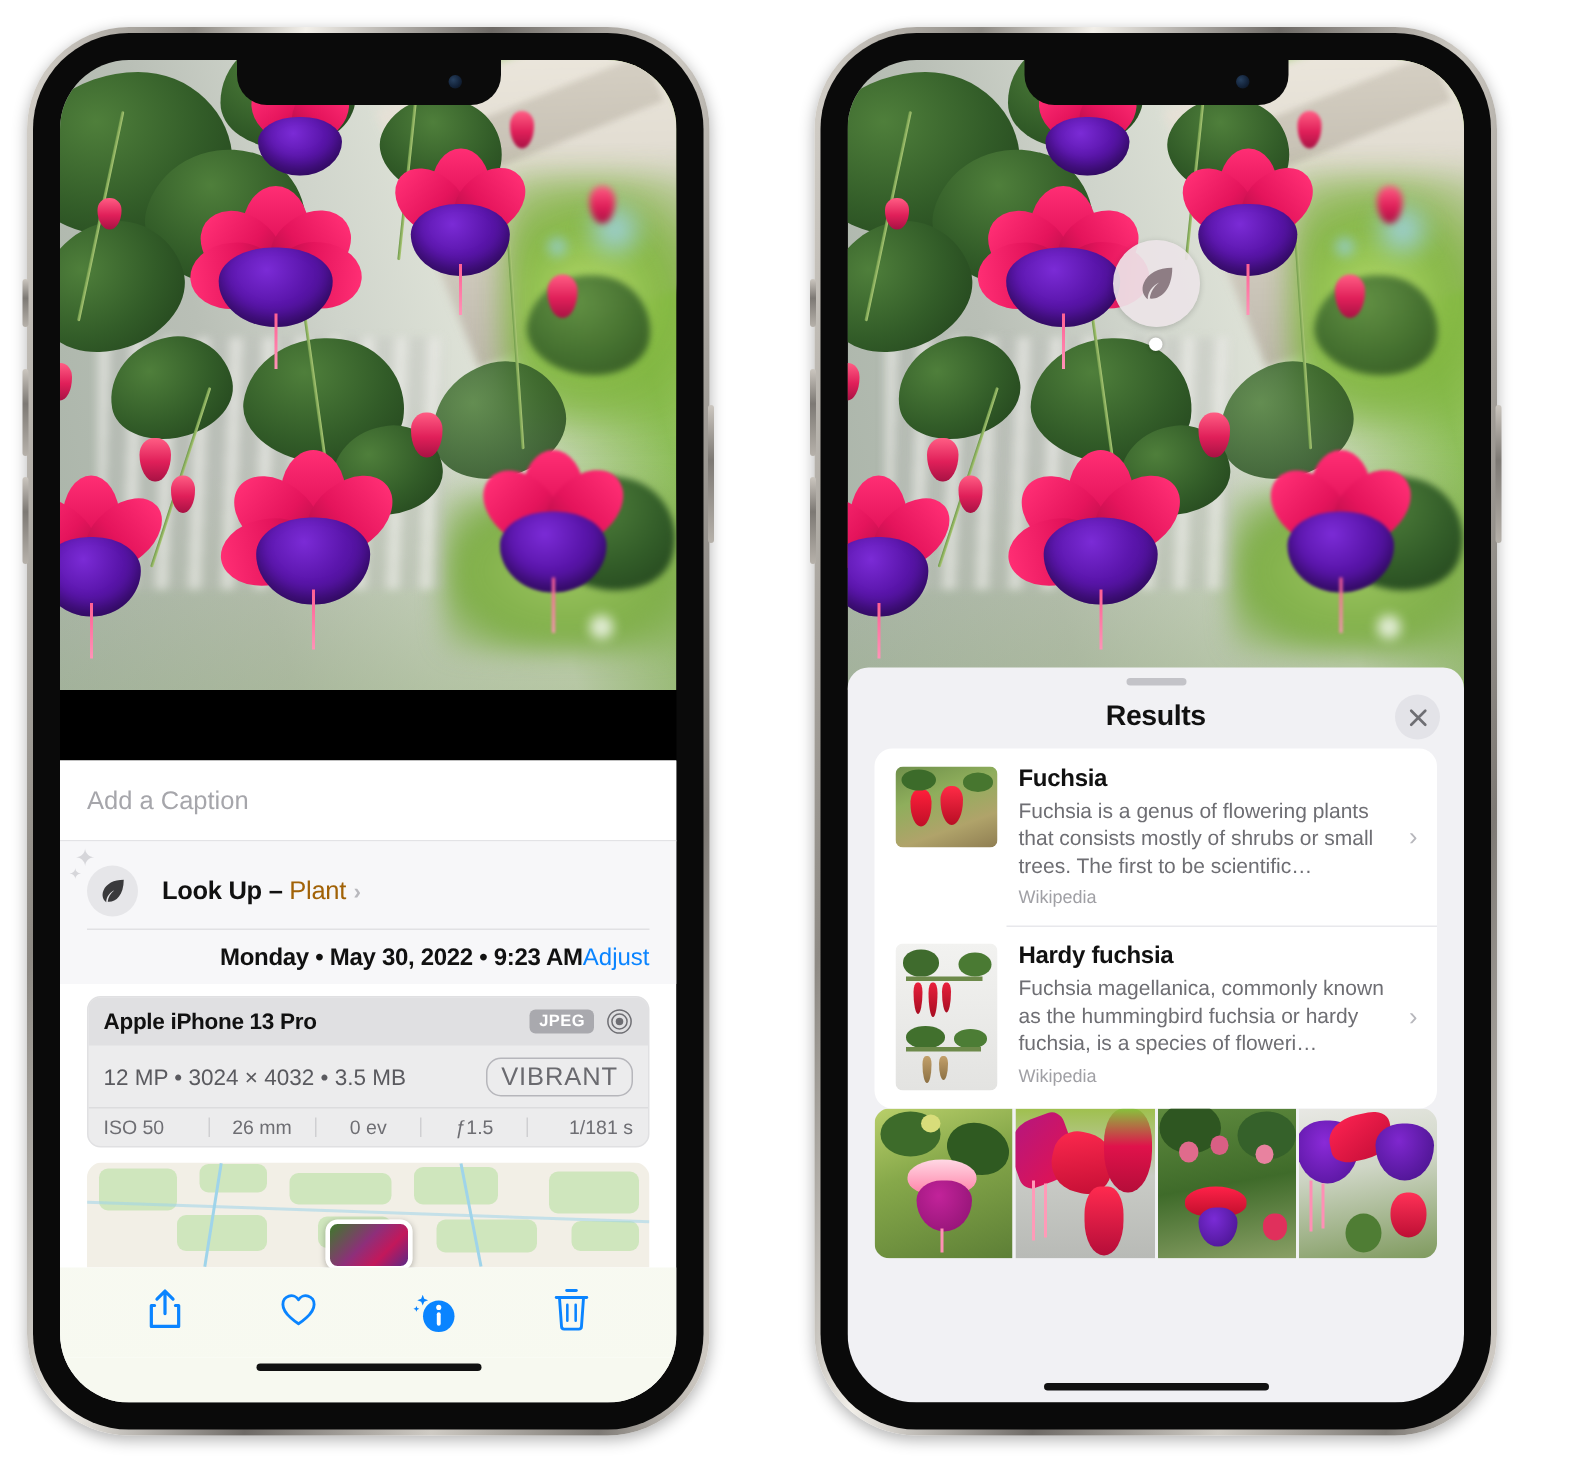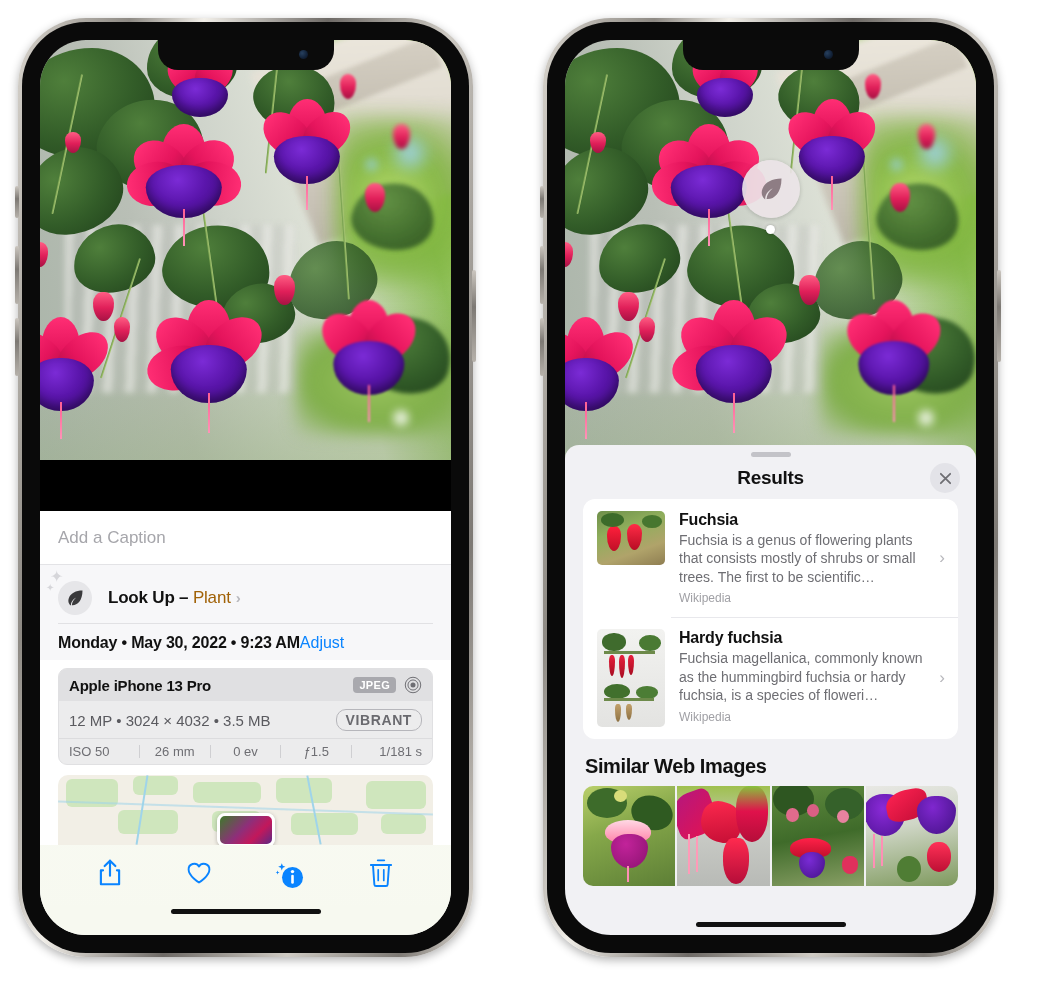--- a/index.html
+++ b/index.html
@@ -156,21 +156,21 @@
   .leaf-badge svg { width:20px; height:20px; }
   .sparkle { position:absolute; color:#d6d6da; font-size:13px; line-height:1; }
   .sp1 { left:-8px; top:-6px; font-size:16px; }
   .sp2 { left:-12px; top:8px; font-size:10px; }
   .lookup-text { margin-left:16px; font-size:17px; color:#111; font-weight:700; letter-spacing:-.2px; }
   .lookup-text .sub { font-weight:400; color:#a16207; }
   .chev-sm { color:#b9b9be; font-size:15px; margin-left:5px; }
   .sep { height:1px; background:#e1e1e4; margin: 2px 0 0 0; }
 
   .meta-section { background:#f7f7f9; padding: 10px 18px 8px 18px; }
-  .meta-row { display:flex; align-items:baseline; justify-content:flex-start; }
+  .meta-row { display:flex; align-items:baseline; justify-content:flex-end; }
   .meta-date { font-size:16px; font-weight:700; color:#111; letter-spacing:-.2px; }
   .adjust { font-size:16px; color:#0a84ff; }
   .fname-row { display:flex; align-items:center; gap:8px; margin-top:6px; }
   .fname-row svg { width:20px; height:15px; }
   .fname { font-size:16px; color:#4a4a4e; }
 
   .cam-card {
     margin: 8px 18px 0 18px;
     border-radius: 9px; overflow:hidden;
     background:#ececed; border:1px solid #e0e0e2;
@@ -184,21 +184,21 @@
   .chip-jpeg {
     background:#a9a9ae; color:#fff; font-size:11px; font-weight:700;
     padding: 2px 6px; border-radius:4px; letter-spacing:.3px;
   }
   .lens-icon { width:18px; height:18px; }
   .cam-body { padding: 6px 10px 7px 10px; }
   .cam-line1 { font-size:15px; color:#5a5a5f; }
   .cam-line2row { display:flex; align-items:center; justify-content:space-between; margin-top:2px; }
   .cam-line2 { font-size:15px; color:#5a5a5f; }
   .chip-vibrant {
-    border:1px solid #b6b6bb; color:#6a6a6f; font-size:14px; font-weight:700;
+    border:1px solid #b6b6bb; color:#6a6a6f; font-size:17px; font-weight:400;
     padding: 2px 9px; border-radius:10px; letter-spacing:.6px;
   }
   .cam-foot {
     display:flex; align-items:center; border-top:1px solid #dcdcde;
     padding: 5px 10px; color:#6e6e73; font-size:13px;
   }
   .cam-foot > div { flex:1; text-align:center; }
   .cam-foot > div:first-child { text-align:left; }
   .cam-foot > div:last-child { text-align:right; }
   .vbar { flex:0 0 1px !important; width:1px; height:13px; background:#cfcfd2; }
@@ -653,23 +653,20 @@
             </div>
             <div class="ktext">
               <div class="ktitle">Hardy fuchsia</div>
               <div class="kdesc">Fuchsia magellanica, commonly known as the hummingbird fuchsia or hardy fuchsia, is a species of floweri…</div>
               <div class="ksrc">Wikipedia</div>
             </div>
             <span class="kchev">›</span>
           </div>
         </div>
 
-        <div class="sec-head sec-head2">
-          <span class="sec-title">Similar Web Images</span>
-        </div>
 
         <div class="webstrip">
           <div>
             <div class="t-bg" style="background:linear-gradient(160deg,#b9cf6a 0%,#86a84a 40%,#5d7f36 100%);"></div>
             <div style="position:absolute;left:4%;top:2%;width:44%;height:30%;background:#3d6b2a;border-radius:50%;"></div>
             <div style="position:absolute;right:2%;top:10%;width:46%;height:34%;background:#2f5a21;border-radius:50%;transform:rotate(18deg);"></div>
             <div style="position:absolute;left:24%;top:34%;width:50%;height:24%;background:linear-gradient(180deg,#ffd8e4,#ff7fa6);border-radius:50% 50% 45% 45%;"></div>
             <div style="position:absolute;left:30%;top:48%;width:40%;height:34%;background:radial-gradient(ellipse at 40% 30%,#c2239a,#8b1270);border-radius:45% 45% 50% 50%/38% 38% 62% 62%;"></div>
             <div style="position:absolute;left:48%;top:80%;width:2px;height:16%;background:#ff8fb5;"></div>
             <div style="position:absolute;left:34%;top:4%;width:14%;height:12%;background:#d8dd7a;border-radius:50%;"></div>

